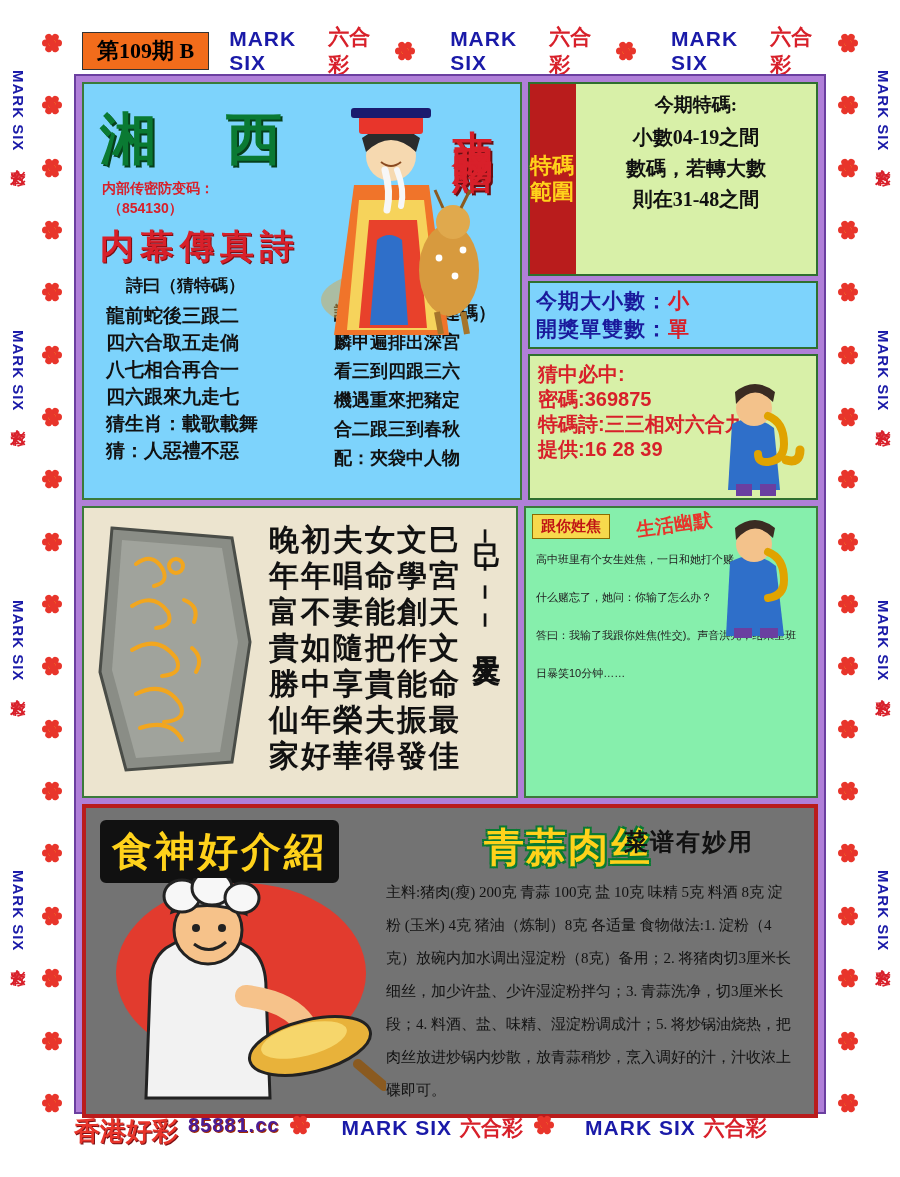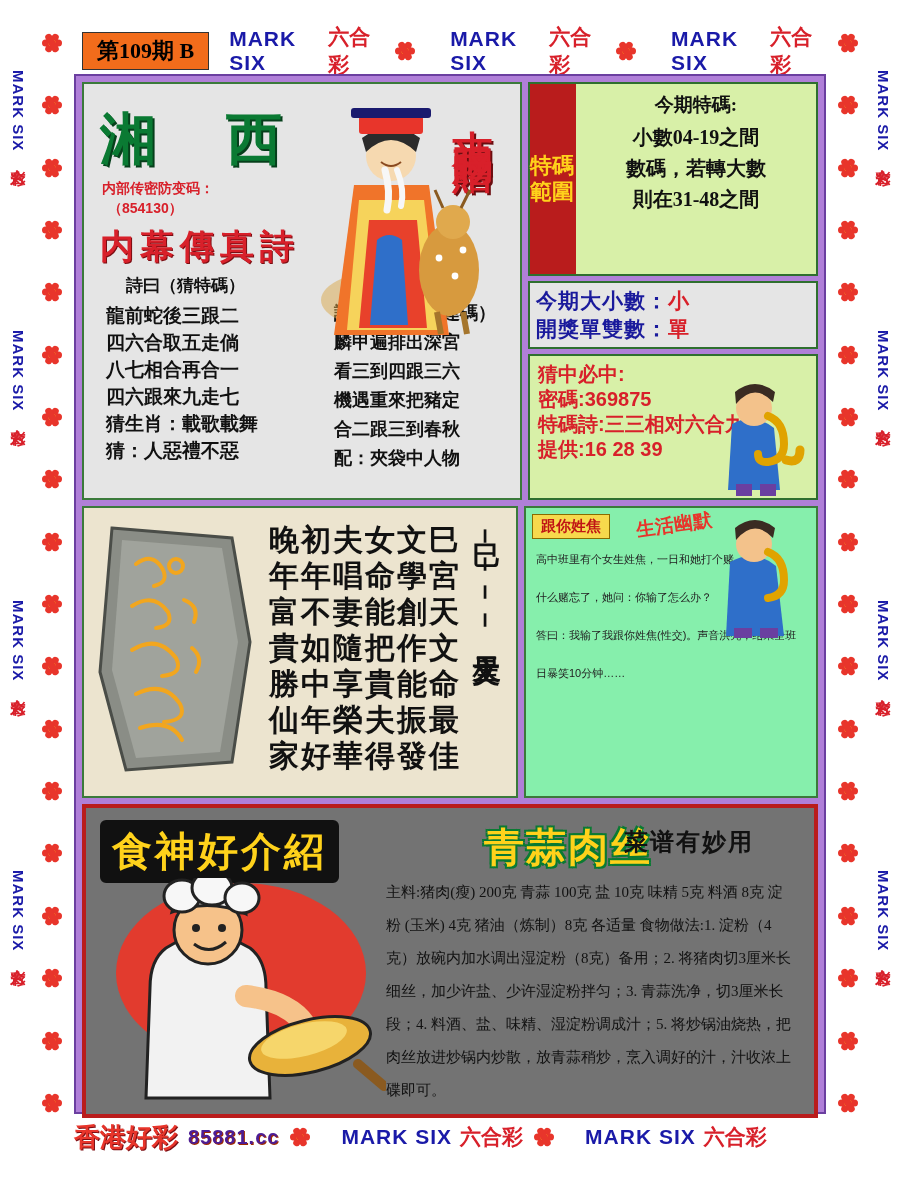--- a/index.html
+++ b/index.html
@@ -36,21 +36,21 @@
   .marksix .en{color:#1a1aa8;font-size:21px;letter-spacing:1px;}
   .marksix .cn{color:#d8202a;font-size:21px;}
   .band-row{display:flex;align-items:center;gap:14px;flex:1;justify-content:flex-end;padding-right:4px;}
 
   
   .frame{position:absolute;left:74px;top:74px;width:752px;height:1040px;
     background:#b07fd8;border:2px solid #6b3fa0;box-sizing:border-box;padding:6px;}
 
   
   .sec-top{display:flex;gap:6px;height:418px;}
-  .panel-left{flex:1;background:#e5e5e5;border:2px solid #3b7a3b;position:relative;overflow:hidden;}
+  .panel-left{flex:1;background:#7dd3fc;border:2px solid #3b7a3b;position:relative;overflow:hidden;}
   .panel-right{width:290px;display:flex;flex-direction:column;gap:5px;}
 
   .xiangxi{position:absolute;left:16px;top:18px;font-size:56px;font-weight:bold;color:#0a7a33;
     font-family:"Liberation Serif",serif;letter-spacing:28px;
     text-shadow:2px 2px 0 #063f1b;}
   .neibu{position:absolute;left:18px;top:96px;color:#d8202a;font-size:14px;font-weight:bold;}
   .neibu2{position:absolute;left:24px;top:116px;color:#d8202a;font-size:14px;font-weight:bold;}
   .neimu{position:absolute;left:16px;top:140px;font-size:34px;font-weight:bold;color:#d8202a;
     font-family:"Liberation Serif",serif;letter-spacing:6px;text-shadow:1px 1px 0 #7a0d12;}
   .shiyue{position:absolute;left:42px;top:190px;font-size:17px;color:#111;font-weight:bold;}
@@ -61,21 +61,21 @@
   .god-art{position:absolute;left:215px;top:6px;width:180px;height:250px;}
 
   
   .box-tema{background:#d8f0a8;border:2px solid #2f6f2f;display:flex;height:190px;}
   .tema-label{width:46px;background:#b91c1c;color:#ffd21b;font-size:22px;font-weight:bold;
     display:flex;flex-direction:column;align-items:center;justify-content:center;line-height:26px;padding:4px 0;}
   .tema-body{flex:1;padding:6px 8px;color:#111;font-family:"Liberation Serif",serif;}
   .tema-body .t1{text-align:center;font-size:19px;font-weight:bold;margin:2px 0 4px;}
   .tema-body .tl{font-size:20px;line-height:31px;font-weight:bold;text-align:center;}
 
-  .box-daxiao{background:#e5e5e5;border:2px solid #2f6f2f;padding:4px 6px;}
+  .box-daxiao{background:#7dd3fc;border:2px solid #2f6f2f;padding:4px 6px;}
   .box-daxiao .line{font-size:21px;font-weight:bold;color:#1a1a9c;letter-spacing:1px;white-space:nowrap;}
   .box-daxiao .line .ans{color:#d8202a;}
 
   .box-guess{background:#d8f0a8;border:2px solid #2f6f2f;flex:1;padding:6px 8px;position:relative;overflow:hidden;}
   .box-guess div{font-size:20px;font-weight:bold;color:#d8202a;line-height:25px;}
   .sax-art{position:absolute;right:4px;bottom:2px;width:110px;height:120px;}
 
   
   .sec-mid{display:flex;gap:6px;height:292px;margin-top:6px;}
   .panel-stone{flex:1;background:#ece4cf;border:2px solid #3b7a3b;position:relative;overflow:hidden;}
@@ -99,21 +99,21 @@
     border:2px solid #111;}
   .dish{position:absolute;left:360px;top:12px;font-size:40px;font-weight:bold;color:#ffd21b;
     font-family:"Liberation Serif",serif;letter-spacing:2px;
     text-shadow:-2px -2px 0 #0a7a33,2px -2px 0 #0a7a33,-2px 2px 0 #0a7a33,2px 2px 0 #0a7a33;margin-left:38px;}
   .caipu{position:absolute;right:60px;top:18px;font-size:24px;font-weight:bold;color:#111;font-family:"Liberation Serif",serif;letter-spacing:2px;}
   .recipe{position:absolute;left:300px;top:68px;right:18px;font-size:15px;line-height:33px;color:#111;font-family:"Liberation Serif",serif;}
   .chef-art{position:absolute;left:10px;top:70px;width:290px;height:225px;}
   .chef-oval{position:absolute;left:30px;top:75px;width:250px;height:180px;background:#e23b2e;border-radius:50%;}
 
   
-  .botbar{position:absolute;left:74px;top:1114px;width:752px;height:46px;display:flex;align-items:center;gap:10px;}
+  .botbar{position:absolute;left:74px;top:1114px;width:752px;height:46px;display:flex;align-items:flex-start;gap:10px;}
   .hk{color:#e8352b;font-size:26px;font-weight:bold;font-family:"Liberation Serif",serif;
      text-shadow:1px 1px 0 #7a0d12;}
   .site{color:#4c1d95;font-size:20px;font-weight:bold;letter-spacing:1px;
      text-shadow:1px 1px 0 #a02a00;}
 </style>
 </head>
 <body>
 
 <div class="page">
 

